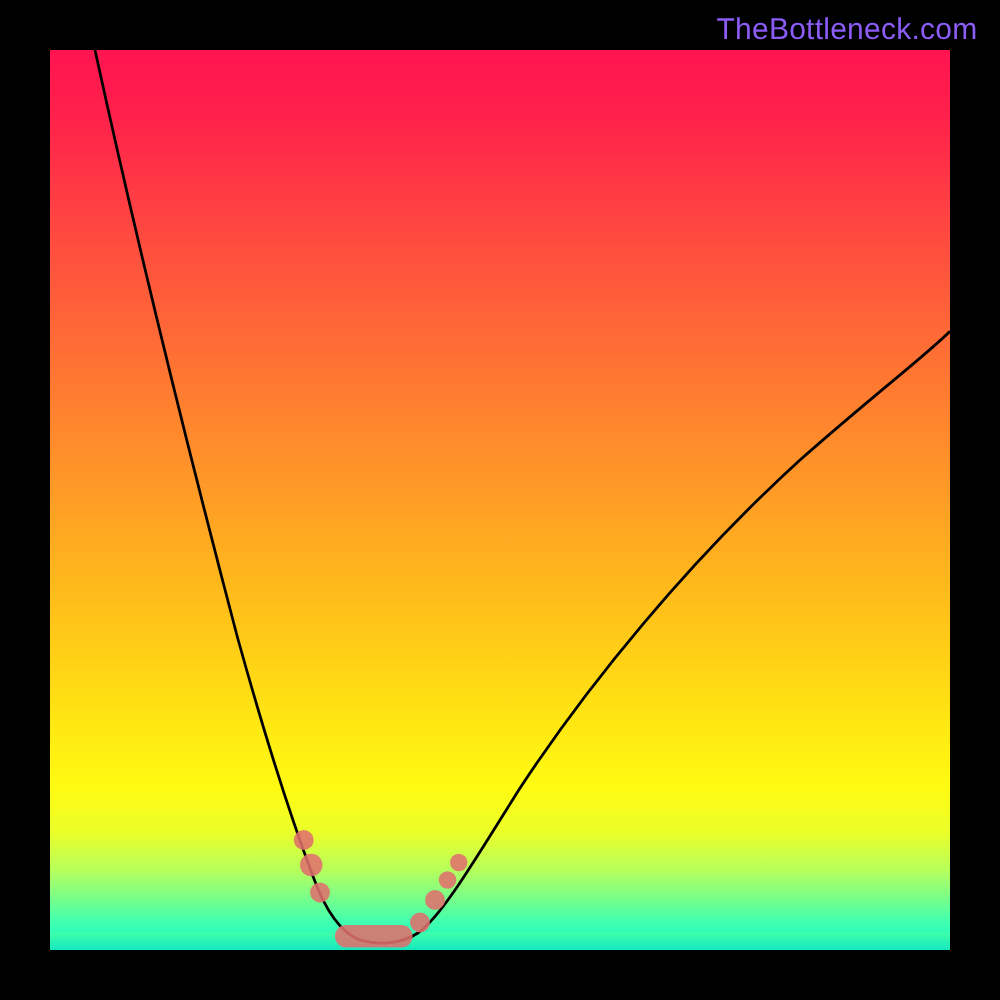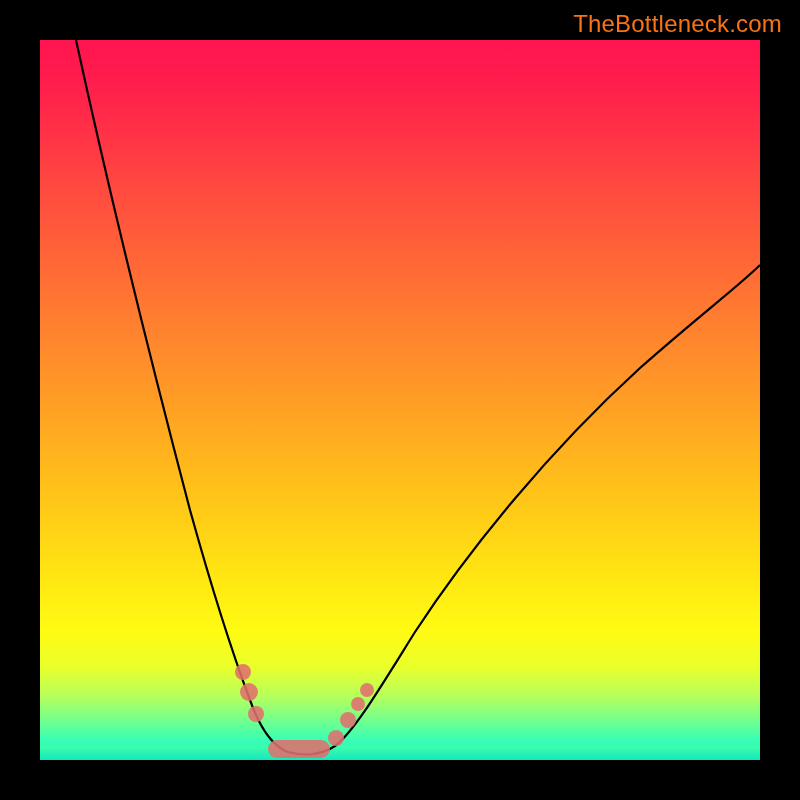--- a/index.html
+++ b/index.html
@@ -55,21 +55,21 @@
     position: absolute;
     left: 0;
     top: 0;
     width: 720px;
     height: 720px;
   }
   .watermark {
     position: absolute;
     top: 10px;
     right: 18px;
-    color: #f97316;
+    color: #8b5cf6;
     font-size: 24px;
     font-weight: 400;
     letter-spacing: 0.2px;
   }
   .legend-dot {
     fill: #e06f6d;
     stroke: none;
     opacity: 0.88;
   }
   .legend-pill {

